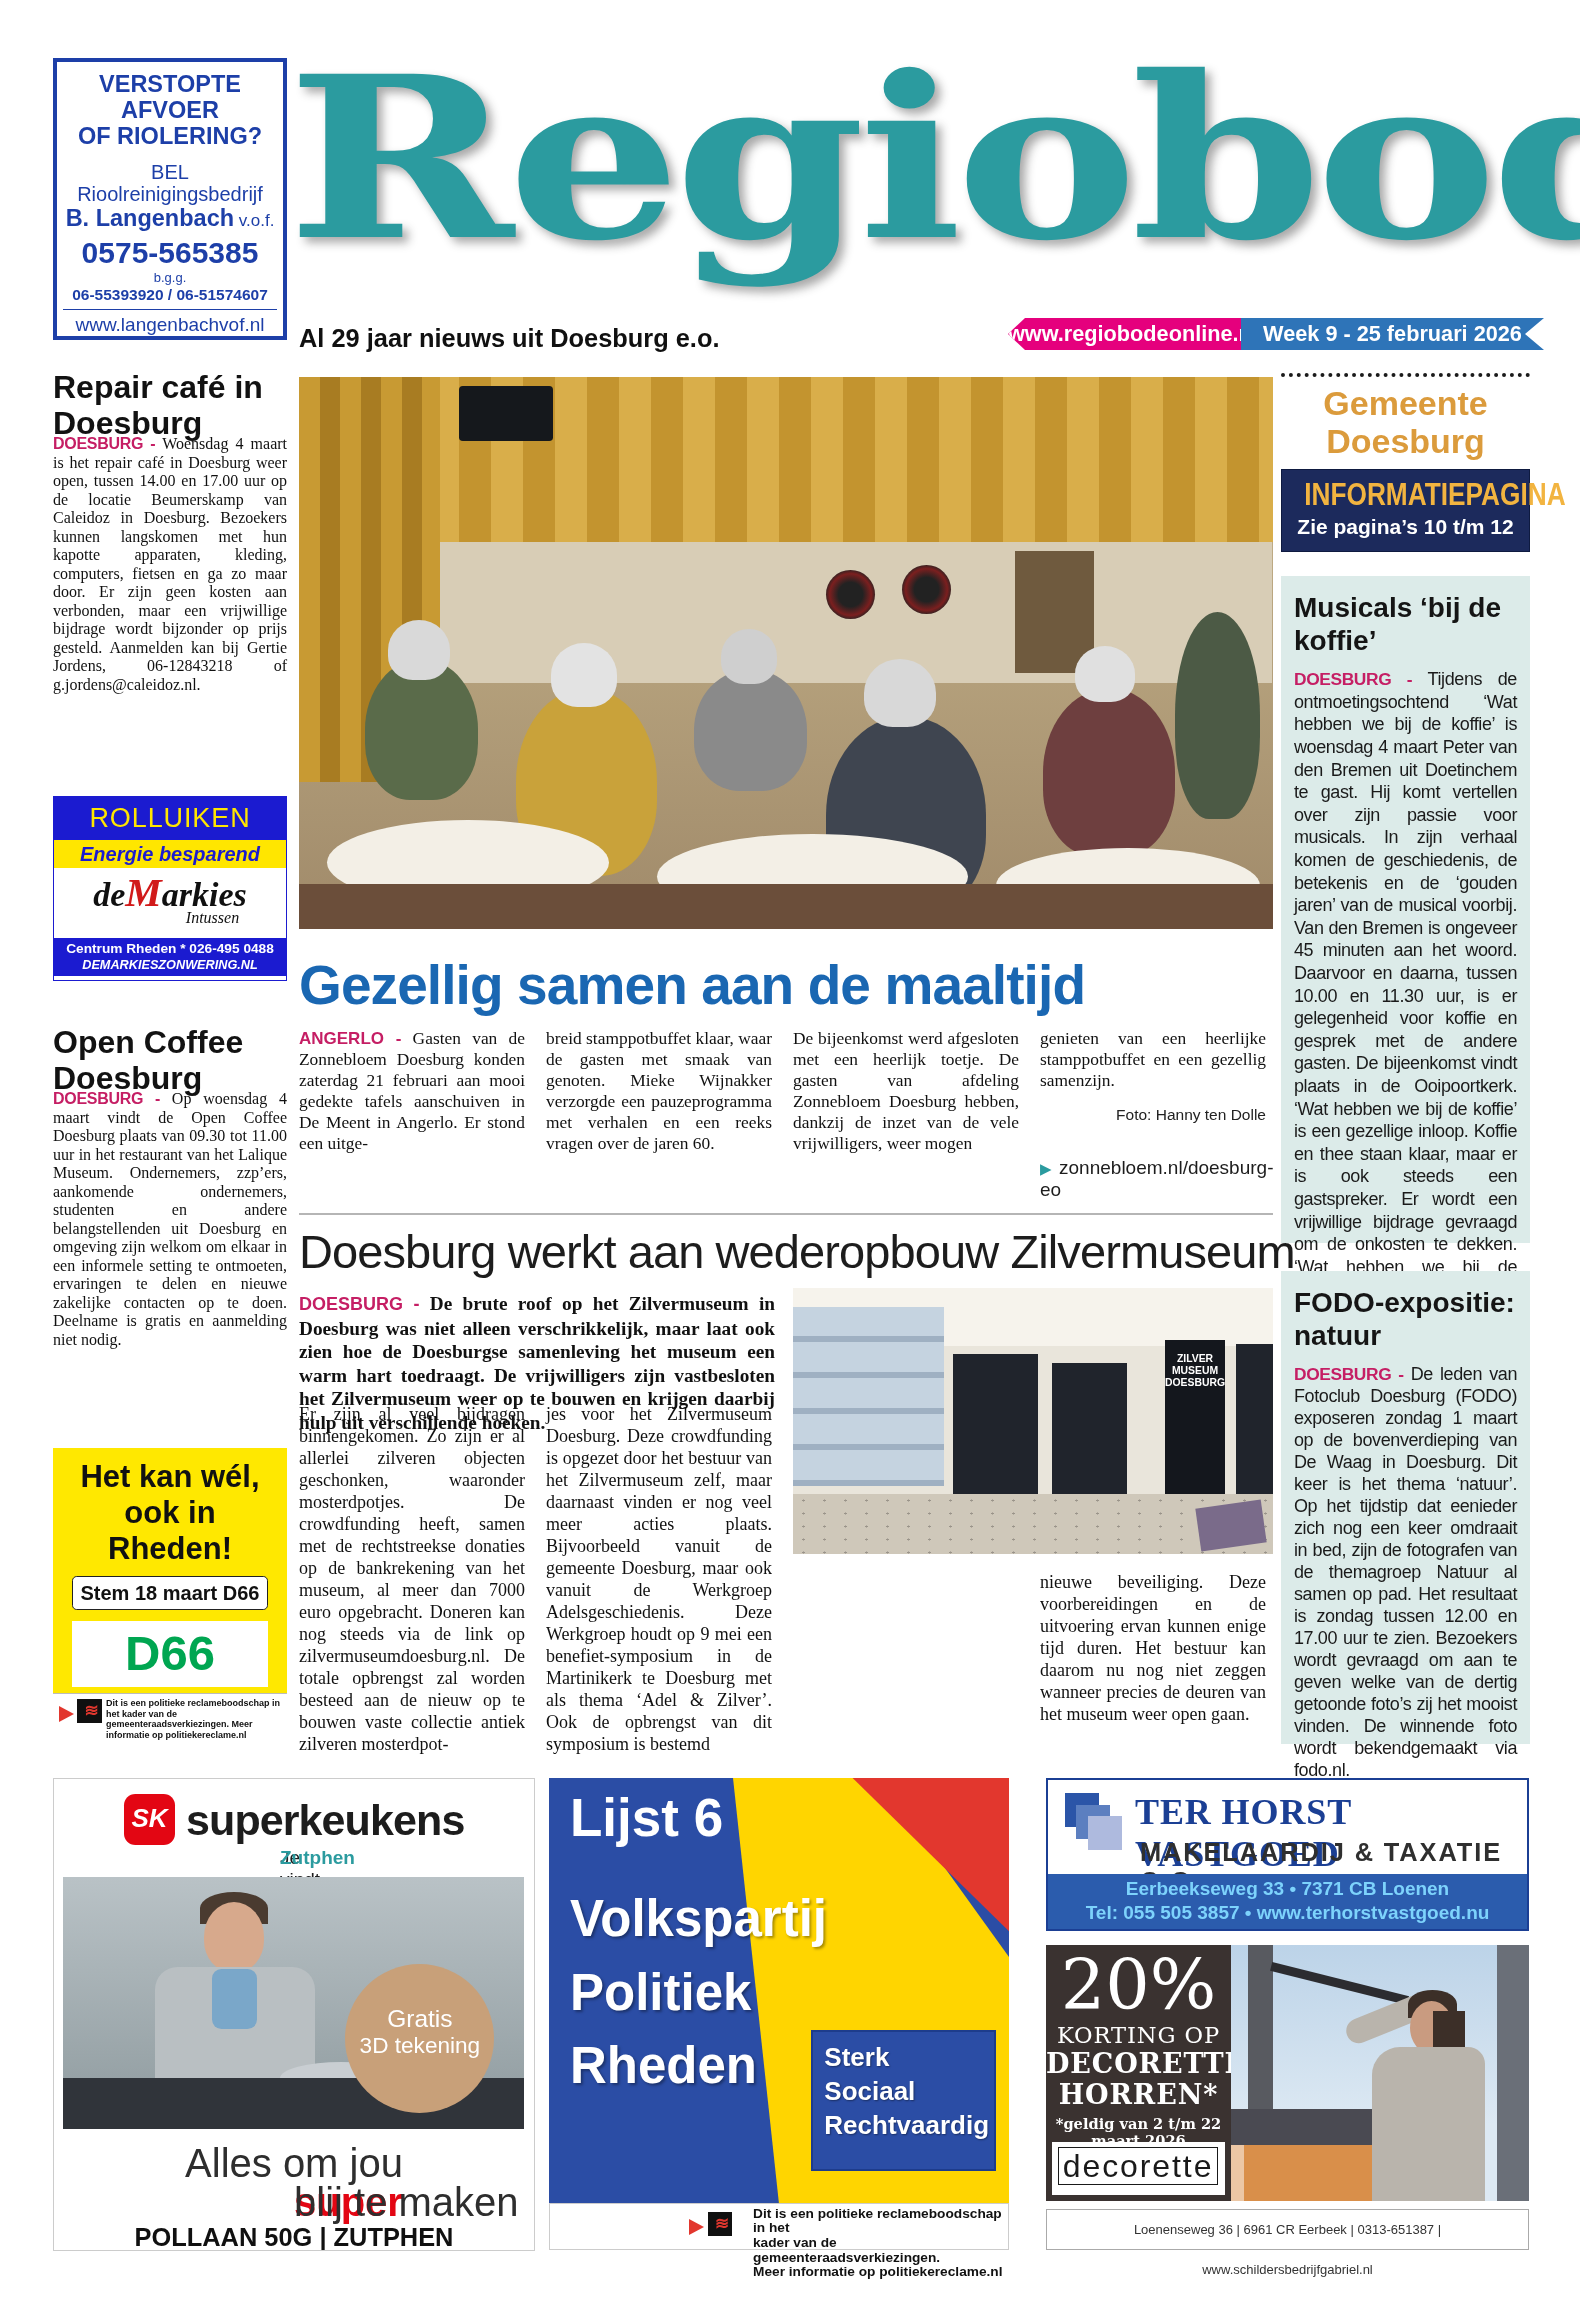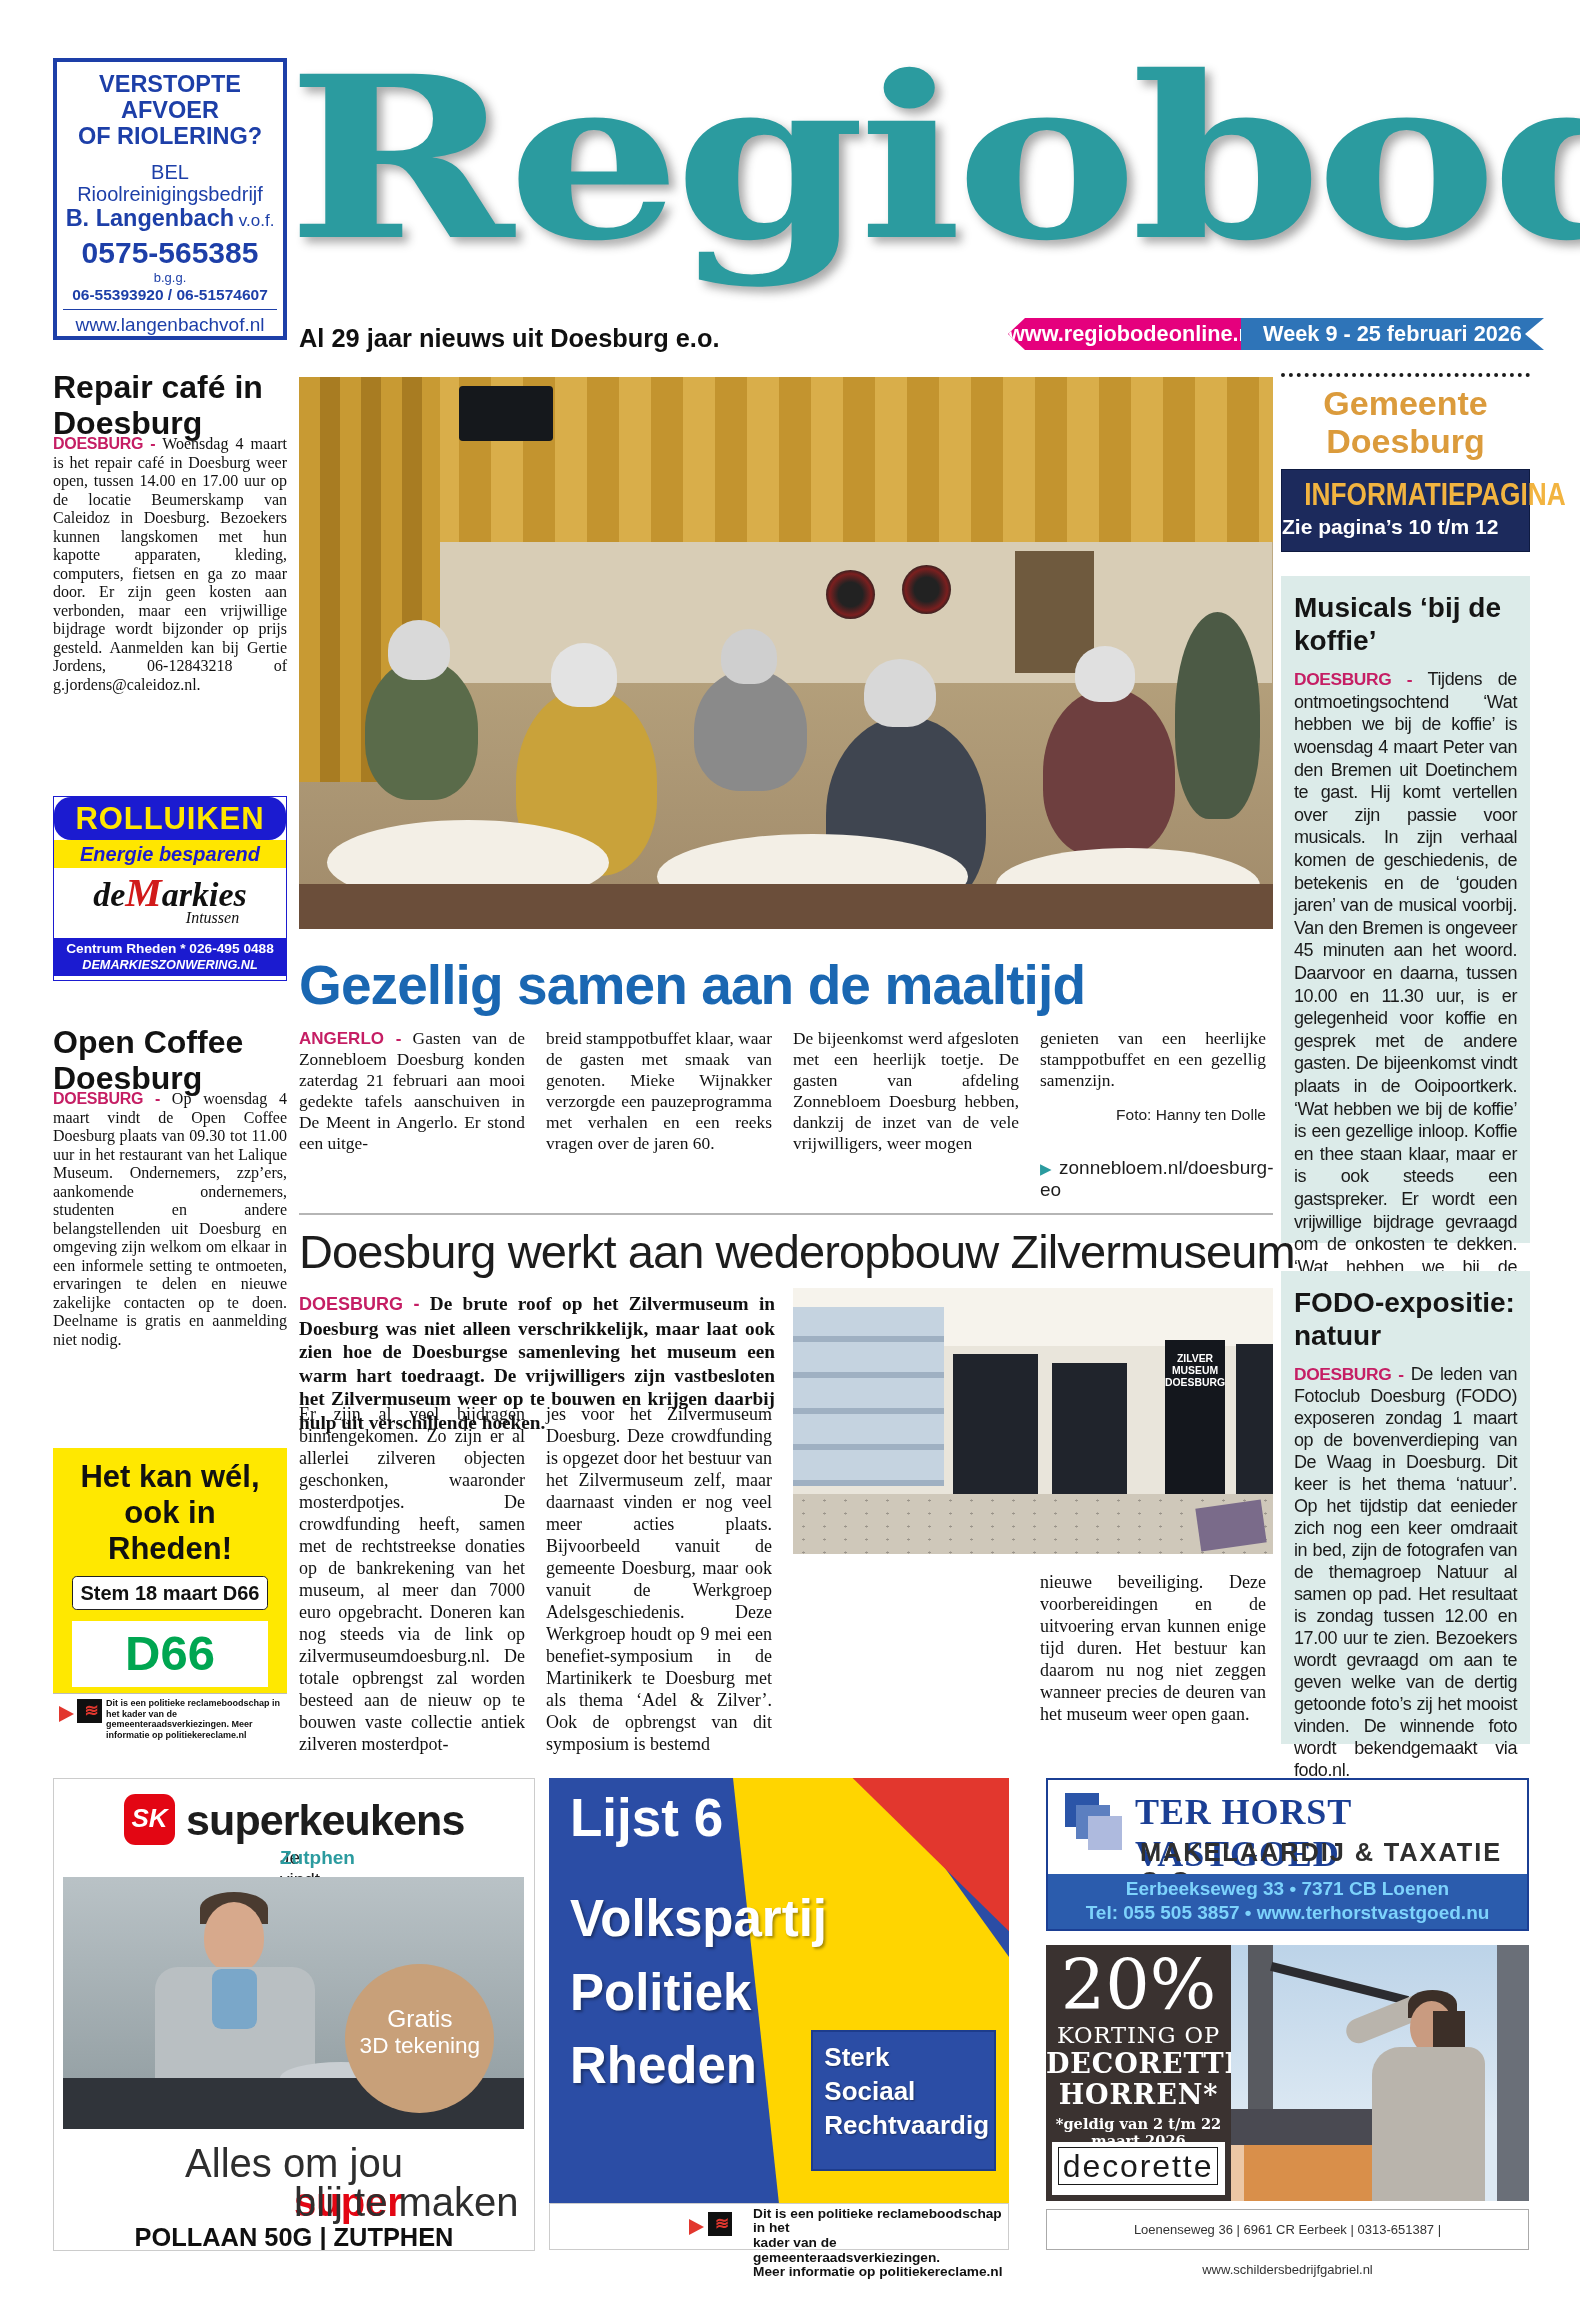--- a/index.html
+++ b/index.html
@@ -34,21 +34,21 @@
 
   
   .h2l{font-weight:bold;font-size:32px;line-height:36px;color:#121212;}
   .bodyserif{font-family:"Liberation Serif",serif;text-align:justify;}
   .dateline{color:#c51e64;font-weight:bold;font-family:"Liberation Sans",sans-serif;}
   .leftbody{width:234px;font-size:16px;line-height:18.5px;}
   .leftbody .dateline{font-size:16px;letter-spacing:-0.3px;}
 
   
   .ad-rol{left:53px;top:796px;width:234px;height:185px;box-sizing:border-box;border:1.9px solid #1b1bd0;}
-  .rol-top{height:43px;background:#1b1bd0;color:#ffe600;font-weight:bold;font-size:31px;line-height:43px;text-align:center;letter-spacing:0.9px;border-radius:17px;}
+  .rol-top{height:43px;background:#1b1bd0;color:#ffe600;font-weight:normal;font-size:27px;line-height:43px;text-align:center;letter-spacing:0.9px;}
   .rol-band{height:28px;background:#ffe600;color:#1b1bd0;font-weight:bold;font-style:italic;font-size:20px;line-height:28px;text-align:center;}
   .rol-mid{height:70px;background:#fff;text-align:center;padding-top:5.6px;box-sizing:border-box;}
   .rol-logo{font-family:"Liberation Serif",serif;font-style:italic;font-weight:bold;font-size:34px;line-height:36px;color:#101010;}
   .rol-logo .mred{color:#d11a1a;font-size:41px;}
   .rol-sub{font-family:"Liberation Serif",serif;font-style:italic;font-size:16px;color:#101010;margin-top:-3.8px;padding-left:85px;}
   .rol-bot{height:38px;background:#1b1bd0;color:#fff;text-align:center;padding-top:1.9px;box-sizing:border-box;}
   .rol-ph{font-weight:bold;font-size:13.7px;line-height:17px;}
   .rol-site{font-weight:bold;font-size:12.7px;line-height:16px;color:#fff;font-style:italic;}
 
   
@@ -106,21 +106,21 @@
   .mus-case{background:#20242c;}
   .mus-floor{left:0;bottom:0;width:100%;height:60px;background:#cfc8ba;
     background-image:radial-gradient(#9a948a 1.4px,transparent 1.9px);background-size:21px 13px;}
   .mus-banner{left:372px;top:52px;width:60px;height:174px;background:#14171d;color:#fff;text-align:center;padding-top:13px;box-sizing:border-box;}
   .mus-banner div{position:static;font-size:10.4px;font-weight:bold;line-height:12.2px;}
   .mus-purple{left:405px;bottom:7.5px;width:66px;height:43px;background:#7a6b8a;transform:rotate(-8deg);}
 
   
   .sb-dotted{left:1281px;top:373px;width:249px;height:0;border-top:4.7px dotted #1b1b1b;}
   .sb-gem{left:1281px;top:384px;width:249px;text-align:center;color:#db9b3c;font-weight:bold;font-size:34px;line-height:38px;}
-  .sb-info{left:1281px;top:469px;width:249px;height:83px;background:#1c2a5c;border:1.9px solid #0e1a40;box-sizing:border-box;text-align:left;}
+  .sb-info{left:1281px;top:469px;width:249px;height:83px;background:#1c2a5c;border:1.9px solid #0e1a40;box-sizing:border-box;text-align:center;}
   .sb-info-t{display:block;color:#f2b440;font-weight:bold;font-size:32px;line-height:36px;margin-top:5.6px;transform:scaleX(.82);}
   .sb-info-s{display:block;color:#fff;font-weight:bold;font-size:21px;line-height:24.5px;margin-top:3.8px;}
   .sb-box{left:1281px;width:249px;background:#dcebe9;box-sizing:border-box;padding:15px 13px;}
   .sb-mus{top:576px;height:667px;}
   .sb-fodo{top:1271px;height:473px;}
   .sb-h3{font-weight:bold;font-size:28px;line-height:33px;color:#151515;margin-bottom:11.3px;}
   .sb-body{font-size:18px;line-height:22.6px;text-align:justify;letter-spacing:-0.4px;color:#1a1a1a;}
   .sb-fodo .sb-body{line-height:22px;}
   .sb-body .dateline{font-size:17.4px;}
 

